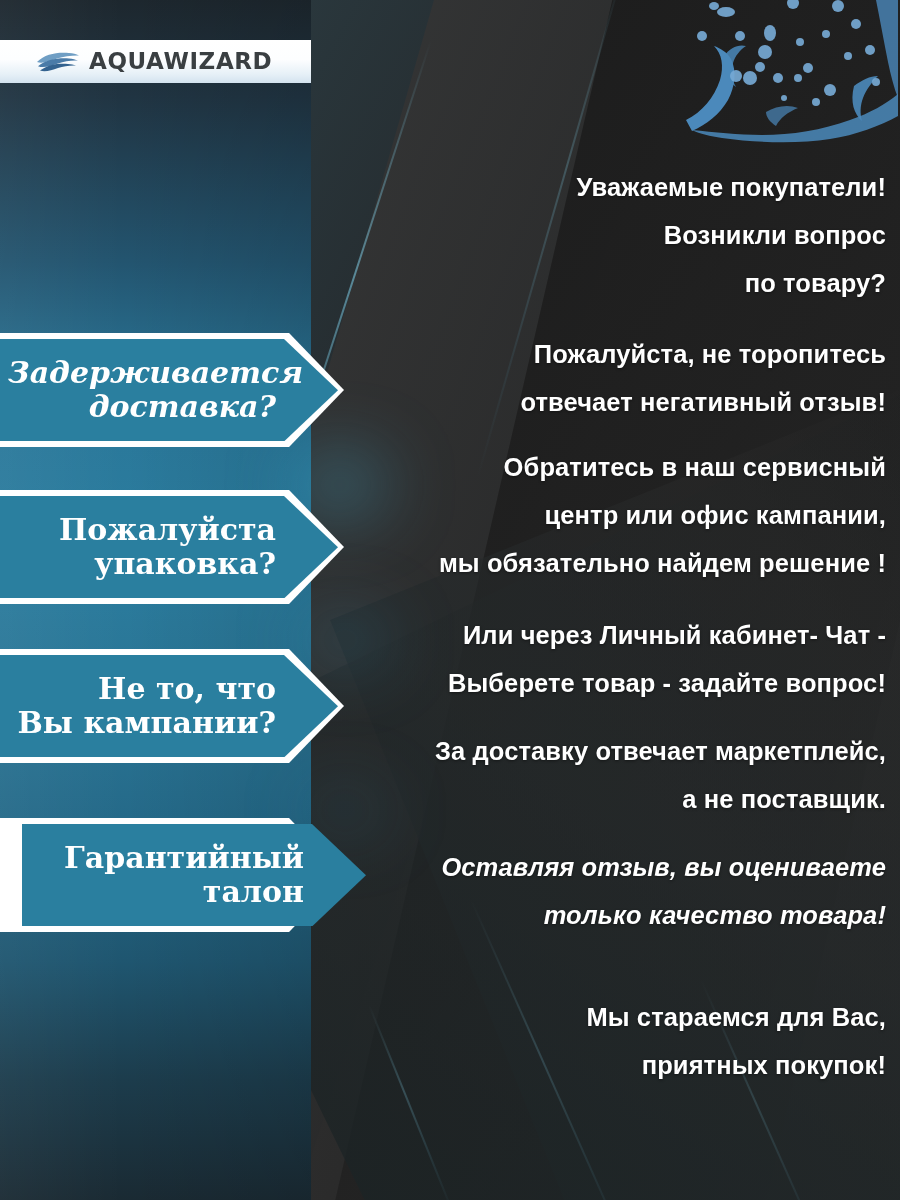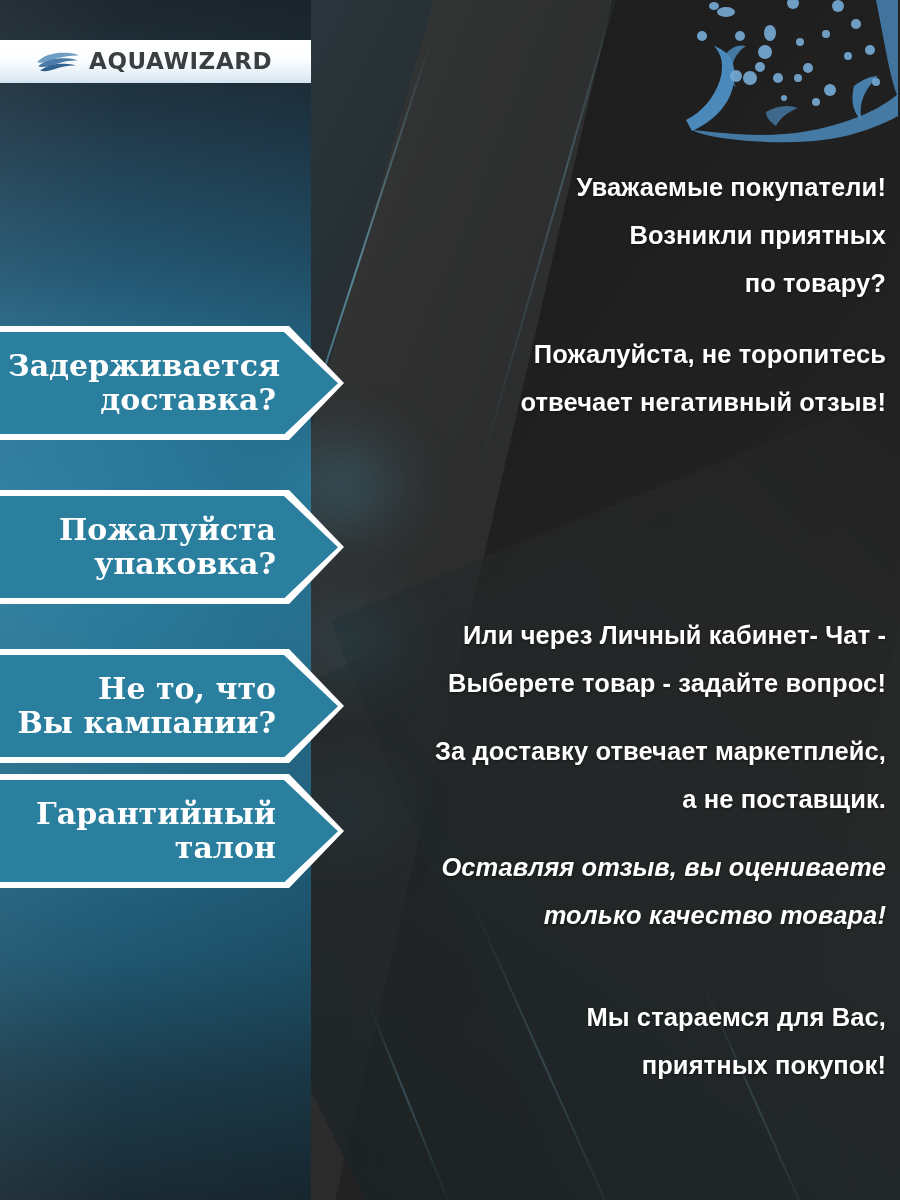--- a/index.html
+++ b/index.html
@@ -151,24 +151,24 @@
     left:-6px;
     width:350px;
     background:#ffffff;
     z-index:4;
     -webkit-clip-path:polygon(0 0, 84.3% 0, 100% 50%, 84.3% 100%, 0 100%);
     clip-path:polygon(0 0, 84.3% 0, 100% 50%, 84.3% 100%, 0 100%);
   }
   .tab-wrap { position:absolute; left:0; z-index:5; }
 
   
-  #tab-0 { top:332px; }
+  #tab-0 { top:339px;font-style:italic; }
   #tab-1 { top:496px; }
   #tab-2 { top:655px; }
-  #tab-3 { top:780px; }
+  #tab-3 { top:824px;padding-left:28px; }
 
   
   .right-col {
     position:absolute;
     left:330px; top:0; width:570px; height:1200px;
     z-index:3;
     padding:0 12px 0 0;
   }
   .para {
     position:absolute;
@@ -305,24 +305,27 @@
   <div class="tab-wrap" id="tab-3">
     <div class="tab-border" style="height: 114px; top: -6px;"></div>
     <div class="tab" style="position: relative; top: 0px;">
       <span>Гарантийный</span><br>
       <span>талон</span>
     </div>
   </div>
 
   <div class="right-col">
     <div class="para" id="para-0">Уважаемые покупатели!
-Возникли приятных
+Возникли вопрос
 по товару?</div>
     <div class="para" id="para-1">Пожалуйста, не торопитесь
 отвечает негативный отзыв!</div>
+    <div class="para" id="para-2">Обратитесь в наш сервисный
+центр или офис кампании,
+мы обязательно найдем решение !</div>
     <div class="para" id="para-3">Или через Личный кабинет- Чат -
 Выберете товар - задайте вопрос!</div>
     <div class="para" id="para-4">За доставку отвечает маркетплейс,
 а не поставщик.</div>
     <div class="para" id="para-5">Оставляя отзыв, вы оцениваете
 только  качество товара!</div>
     <div class="para" id="para-6">Мы стараемся для Вас,
 приятных покупок!</div>
   </div>
 

